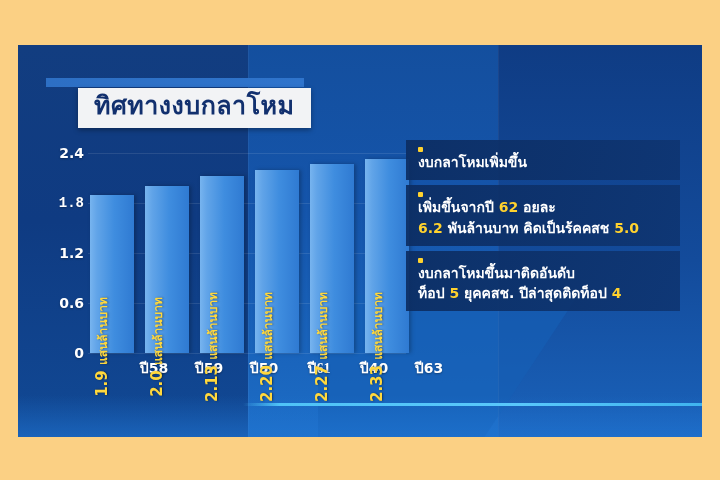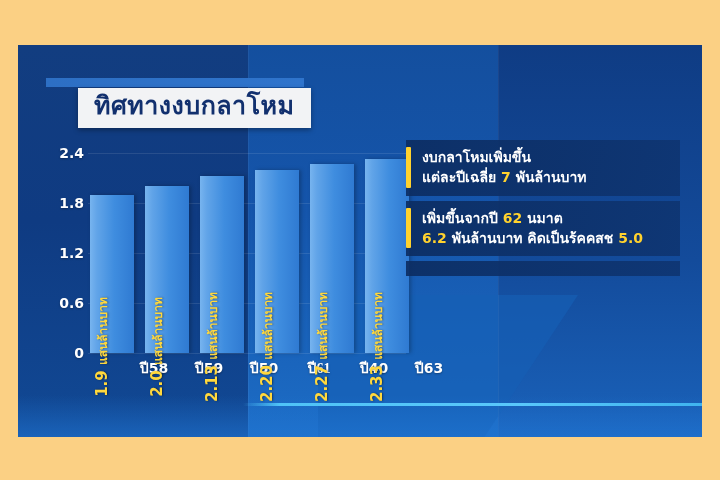--- a/index.html
+++ b/index.html
@@ -187,21 +187,22 @@
     position: absolute;
     left: 388px;
     top: 95px;
     width: 274px;
   }
   .callout {
     position: relative;
     display: flex;
     background: linear-gradient(90deg, rgba(12,45,98,.92) 0%, rgba(14,52,112,.88) 100%);
     margin-bottom: 5px;
-    padding: 7px 8px 8px 0;
+    padding: 7px 8px 8px 12px;
+    flex-direction: column;
   }
   .callout-bar {
     flex: 0 0 5px;
     width: 5px;
     background: #ffd22e;
     margin-right: 11px;
     border-radius: 1px;
   }
   .callout-lines { flex: 1 1 auto; }
   .c-line {
@@ -230,21 +231,21 @@
     <div class="cyan-line"></div>
 
     <div id="title-accent"></div>
     <div id="title-box">
       <div id="title-text">ทิศทางงบกลาโหม</div>
     </div>
 
     <div id="chart">
       <div class="y-axis" id="y-axis">
           <div class="y-tick" style="top: 0px;">2.4</div>
-          <div class="y-tick" style="top: 50px;">1.8</div>
+          <div class="y-tick" style="top: 50px; font-family: Liberation Mono, monospace;">1.8</div>
           <div class="y-tick" style="top: 100px;">1.2</div>
           <div class="y-tick" style="top: 150px; margin-left: 28px;">0.6</div>
           <div class="y-tick" style="top: 200px;">0</div>
         </div>
       <div id="gridlines">
           <div class="grid-line" style="top: 0px;"></div>
           <div class="grid-line" style="top: 50px;"></div>
           <div class="grid-line" style="top: 100px;"></div>
           <div class="grid-line" style="top: 150px;"></div>
           <div class="grid-line" style="top: 200px;"></div>
@@ -281,29 +282,32 @@
           </div>
           <div class="x-label" style="left: 275px;">ปี63</div>
         </div>
     </div>
 
     <div id="callouts">
         <div class="callout">
           <div class="callout-bar"></div>
           <div class="callout-lines">
             <div class="c-line"><span>งบกลาโหมเพิ่มขึ้น</span></div>
-            <div class="c-line"><span>แต่ละปีเฉลี่ย </span><span class="hl">7</span><span> พันล้านบาท</span></div>
           </div>
         </div>
         <div class="callout">
           <div class="callout-bar"></div>
           <div class="callout-lines">
-            <div class="c-line"><span>เพิ่มขึ้นจากปี </span><span class="hl">62</span><span> นมาต</span></div>
+            <div class="c-line"><span>เพิ่มขึ้นจากปี </span><span class="hl">62</span><span> อยละ</span></div>
             <div class="c-line"><span class="hl">6.2</span><span> พันล้านบาท คิดเป็นร้คคสช </span><span class="hl">5.0</span></div>
           </div>
         </div>
         <div class="callout">
           <div class="callout-bar"></div>
+          <div class="callout-lines">
+            <div class="c-line"><span>งบกลาโหมขึ้นมาติดอันดับ</span></div>
+            <div class="c-line"><span>ท็อป </span><span class="hl">5</span><span> ยุคคสช. ปีล่าสุดติดท็อป </span><span class="hl">4</span></div>
+          </div>
         </div>
       </div>
 
   </div>
 </div>
 
 </body></html>

